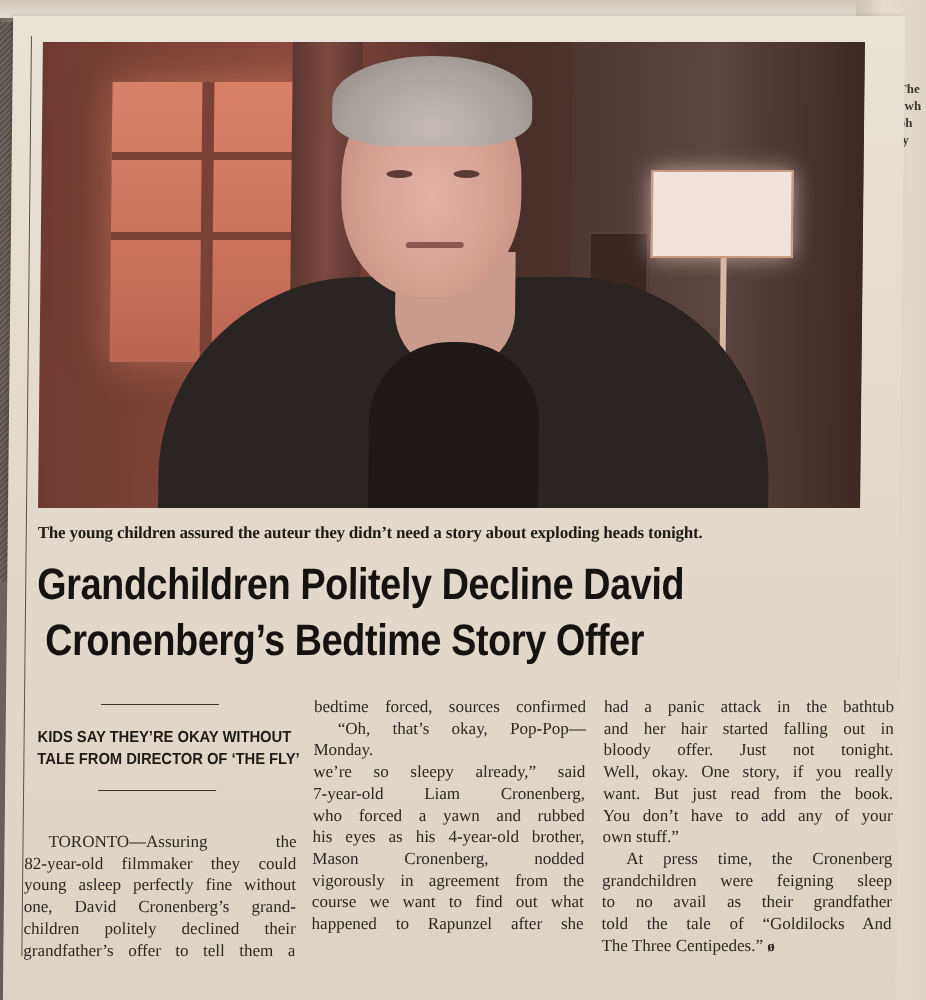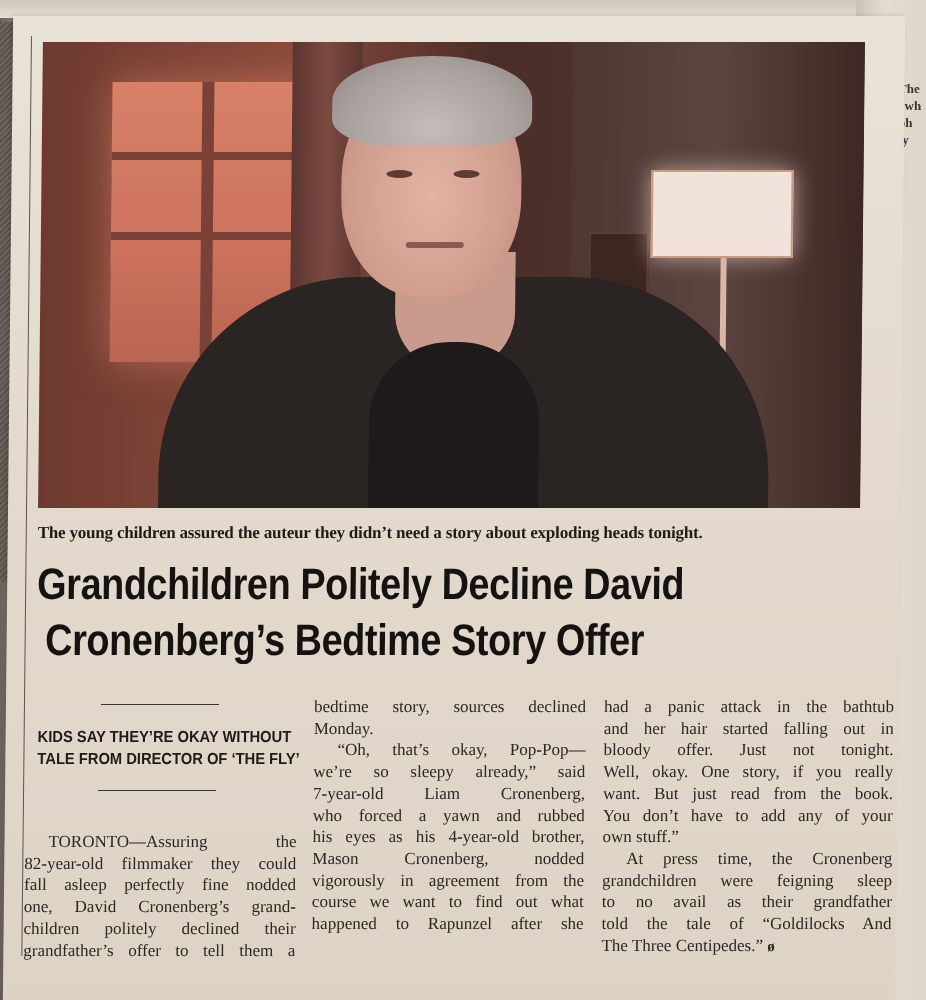--- a/index.html
+++ b/index.html
@@ -196,30 +196,30 @@
   <div class="deck-rule" style="left:95px; top:688px; width:118px;"></div>
   <div class="deck">
     <span>KIDS SAY THEY’RE OKAY WITHOUT</span>
     <span>TALE FROM DIRECTOR OF ‘THE FLY’</span>
   </div>
   <div class="deck-rule" style="left:93px; top:774px; width:118px;"></div>
 
   <div class="col col1">
     <span class="line indent">TORONTO—Assuring the</span>
     <span class="line">82-year-old filmmaker they could</span>
-    <span class="line">fall asleep perfectly fine nodded</span>
+    <span class="line">young asleep perfectly fine without</span>
     <span class="line">one, David Cronenberg’s grand-</span>
     <span class="line">children politely declined their</span>
     <span class="line">grandfather’s offer to tell them a</span>
   </div>
 
   <div class="col col2">
-    <span class="line">bedtime story, sources declined</span>
+    <span class="line">bedtime forced, sources confirmed</span>
+    <span class="line indent">“Oh, that’s okay, Pop-Pop—</span>
     <span class="line last">Monday.</span>
-    <span class="line indent">“Oh, that’s okay, Pop-Pop—</span>
     <span class="line">we’re so sleepy already,” said</span>
     <span class="line">7-year-old Liam Cronenberg,</span>
     <span class="line">who forced a yawn and rubbed</span>
     <span class="line">his eyes as his 4-year-old brother,</span>
     <span class="line">Mason Cronenberg, nodded</span>
     <span class="line">vigorously in agreement from the</span>
     <span class="line">course we want to find out what</span>
     <span class="line">happened to Rapunzel after she</span>
   </div>
 

